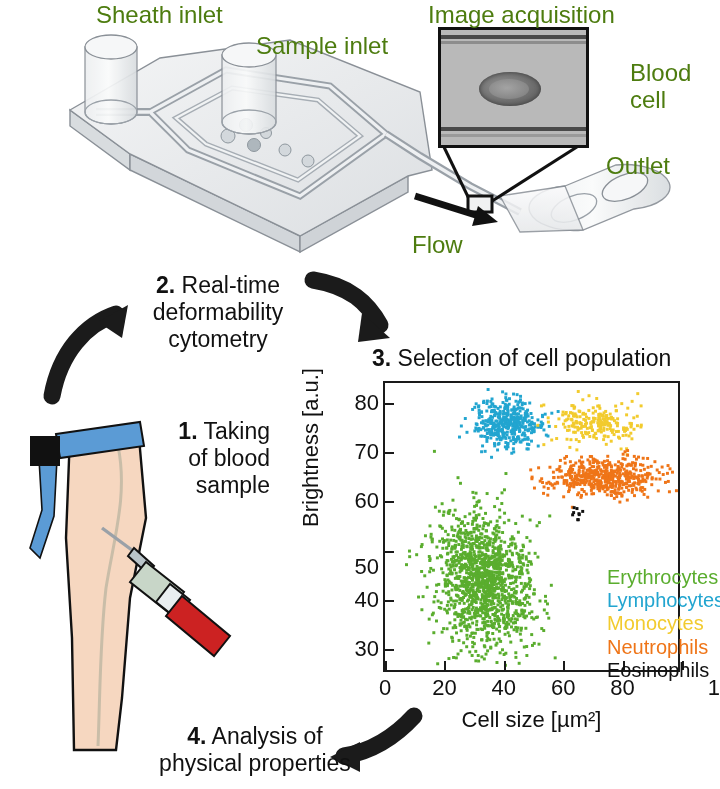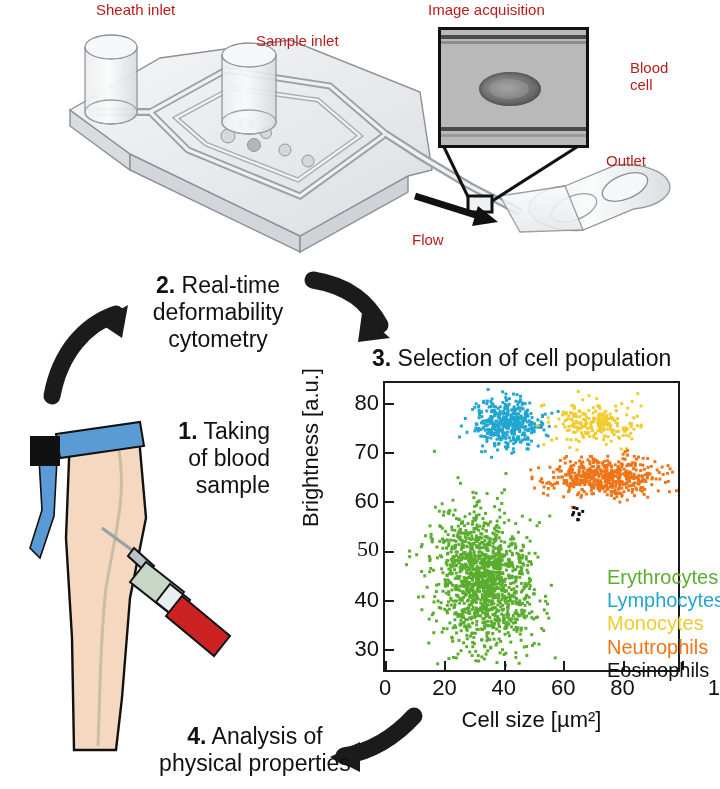--- a/index.html
+++ b/index.html
@@ -1,19 +1,19 @@
 <!DOCTYPE html>
 <html><head>
 <meta charset="utf-8">
 <style>
   html,body{margin:0;padding:0;background:#fff;}
   body{width:720px;height:789px;position:relative;overflow:hidden;
        font-family:"Liberation Sans",sans-serif;color:#111;}
   .fig{position:absolute;inset:0;}
-  .lbl{position:absolute;font-size:15px;line-height:1.12;color:#b91c1c;white-space:pre;}
+  .lbl{position:absolute;font-size:24px;line-height:1.12;color:#4d7c0f;white-space:pre;}
   .step{position:absolute;font-size:23px;line-height:1.18;color:#111;}
   .step b{font-weight:bold;}
 
   
   #chip{position:absolute;left:0;top:0;width:720px;height:300px;}
 
   
   #acq{position:absolute;left:438px;top:27px;width:145px;height:115px;
        border:3px solid #111;background:#b9b9b9;overflow:hidden;}
   #acq .band{position:absolute;left:0;width:100%;}
@@ -2804,21 +2804,21 @@
             <rect x="198.9" y="128.7" width="3" height="3"></rect>
             <rect x="188.7" y="132.2" width="3" height="3"></rect>
           </g>
         </svg>
       <div id="ticks-y">
           <div class="tick ytick" style="top: 266.339px;"></div>
           <div class="ytl" style="top: 266.339px;">30</div>
           <div class="tick ytick" style="top: 217.017px;"></div>
           <div class="ytl" style="top: 217.017px;">40</div>
           <div class="tick ytick" style="top: 167.695px;"></div>
-          <div class="ytl" style="top: 166px; font-family: Liberation Serif, serif;">50</div>
+          <div class="ytl" style="top: 184px;">50</div>
           <div class="tick ytick" style="top: 118.373px;"></div>
           <div class="ytl" style="top: 118.373px;">60</div>
           <div class="tick ytick" style="top: 69.0508px;"></div>
           <div class="ytl" style="top: 69.0508px;">70</div>
           <div class="tick ytick" style="top: 19.7288px;"></div>
           <div class="ytl" style="top: 19.7288px;">80</div>
         </div>
       <div id="ticks-x">
           <div class="tick xtick" style="left: 0px;"></div>
           <div class="xtl" style="left: 0px;">0</div>

